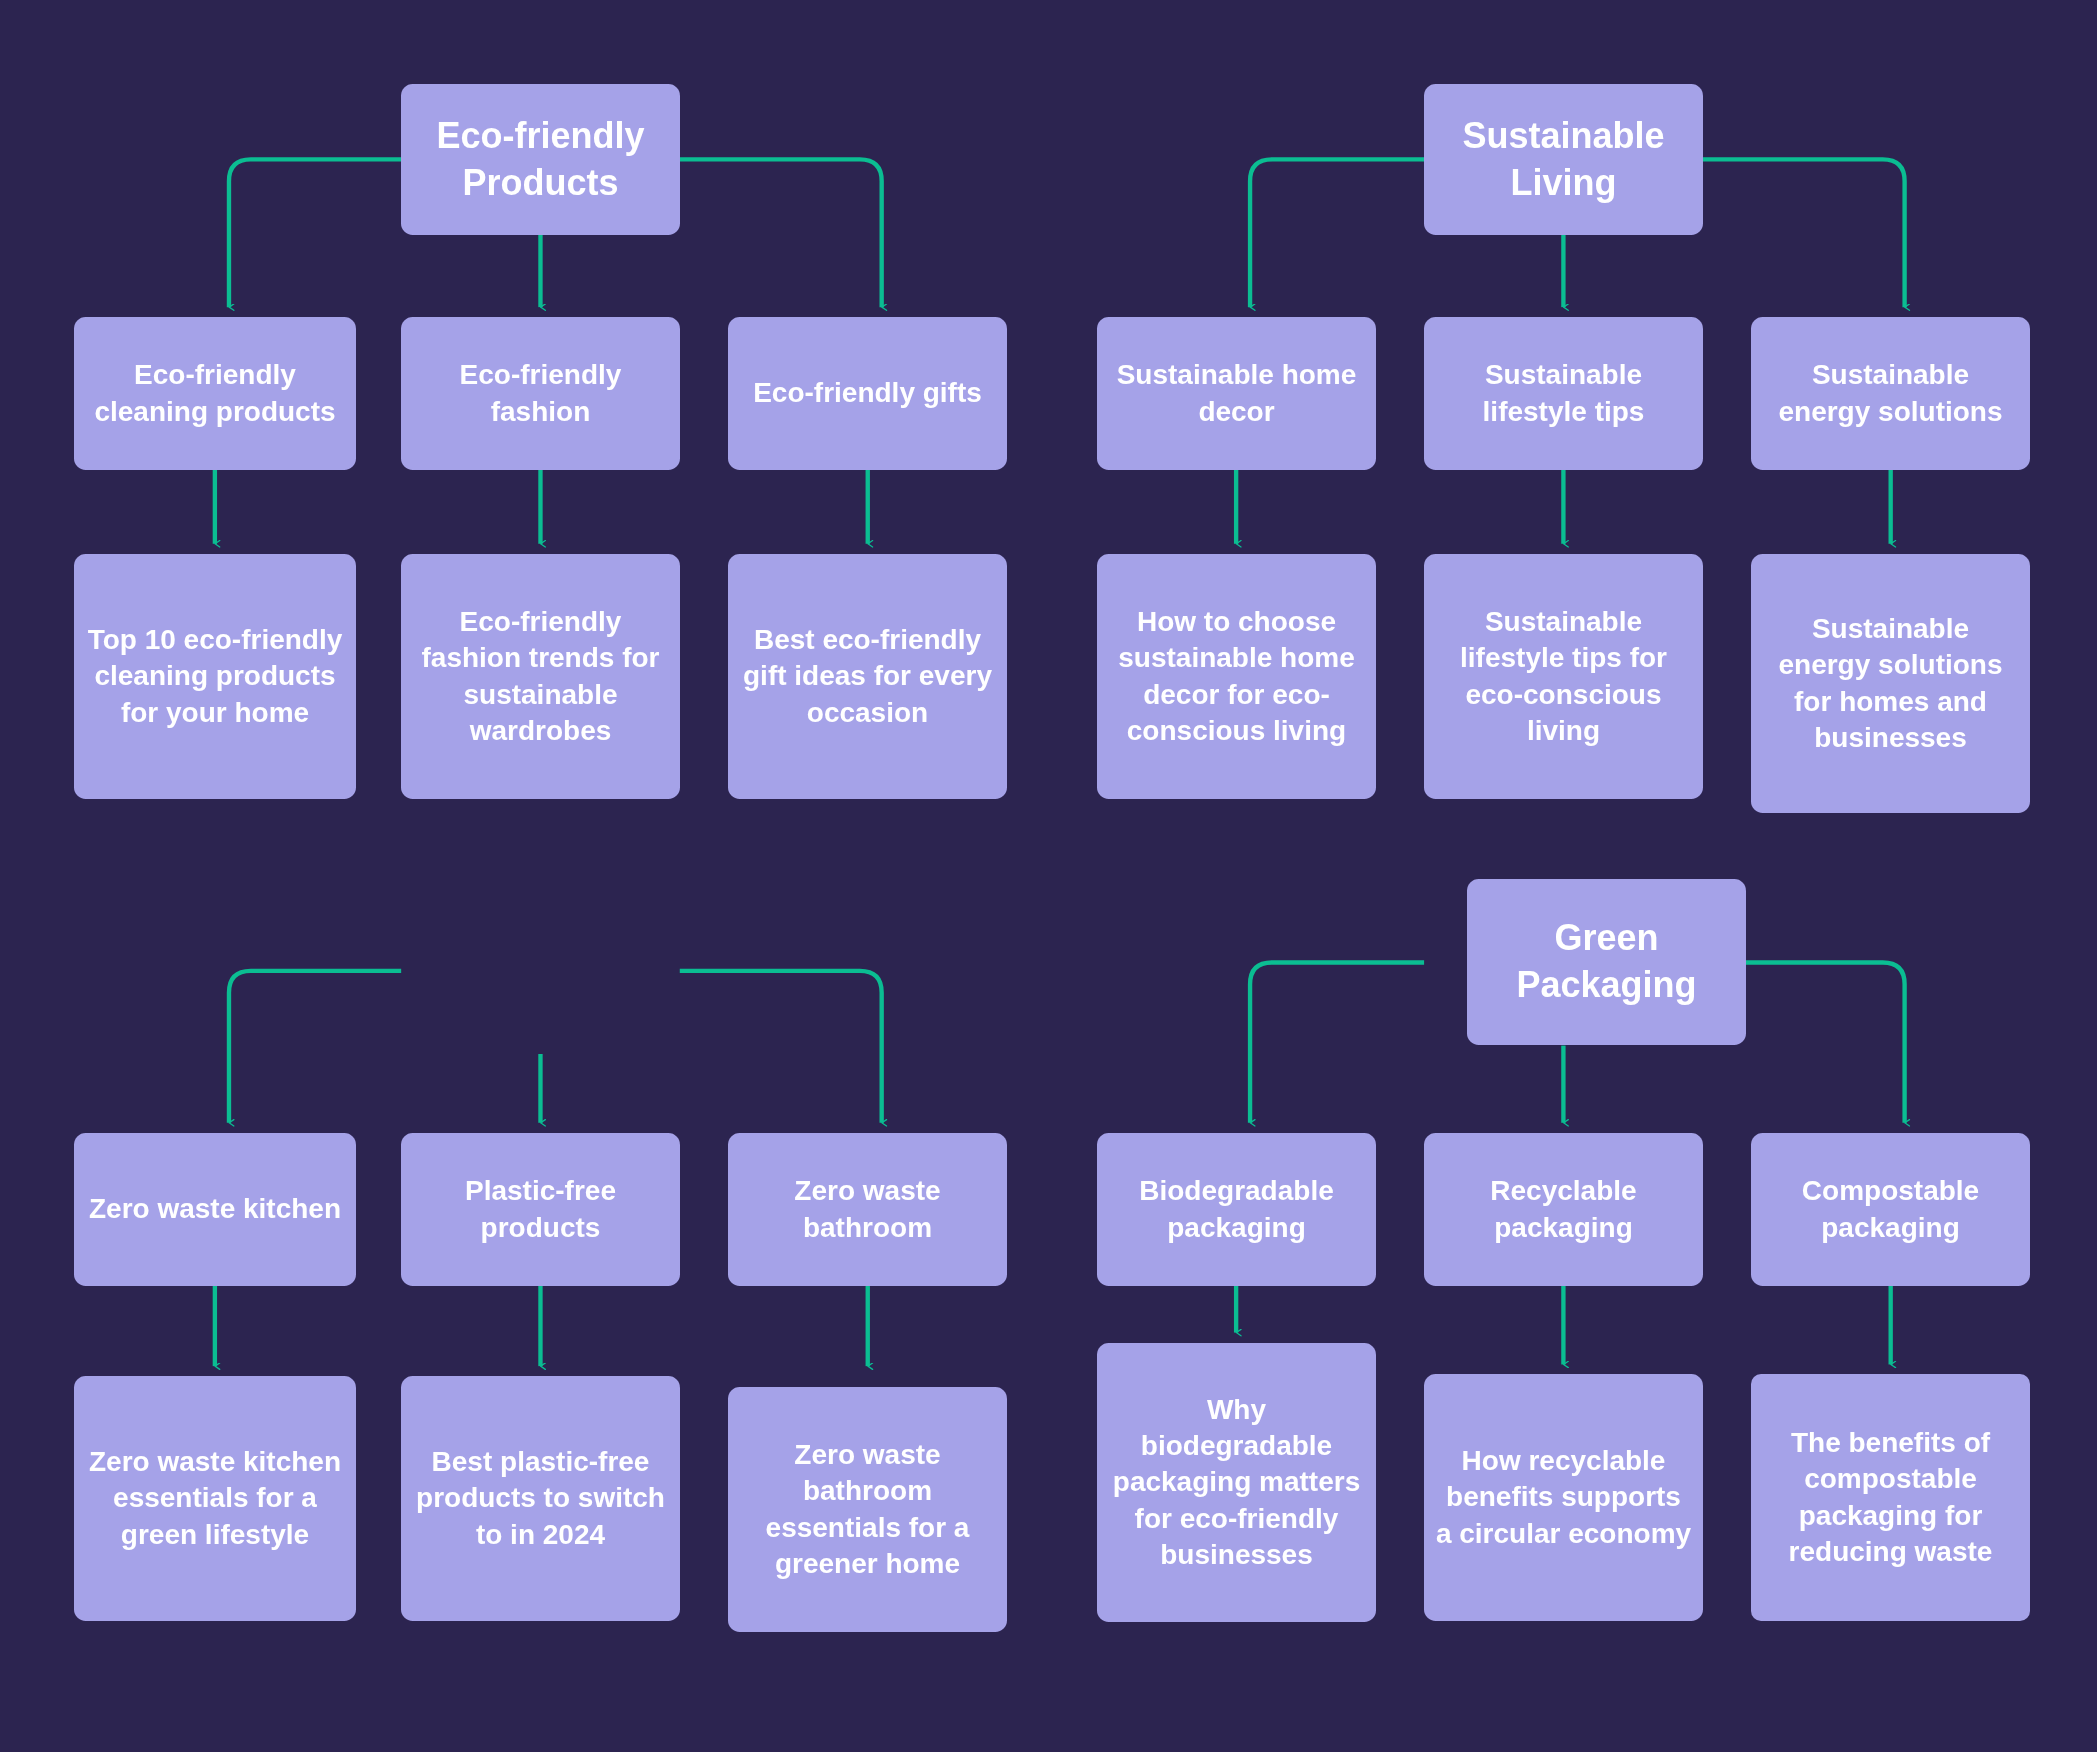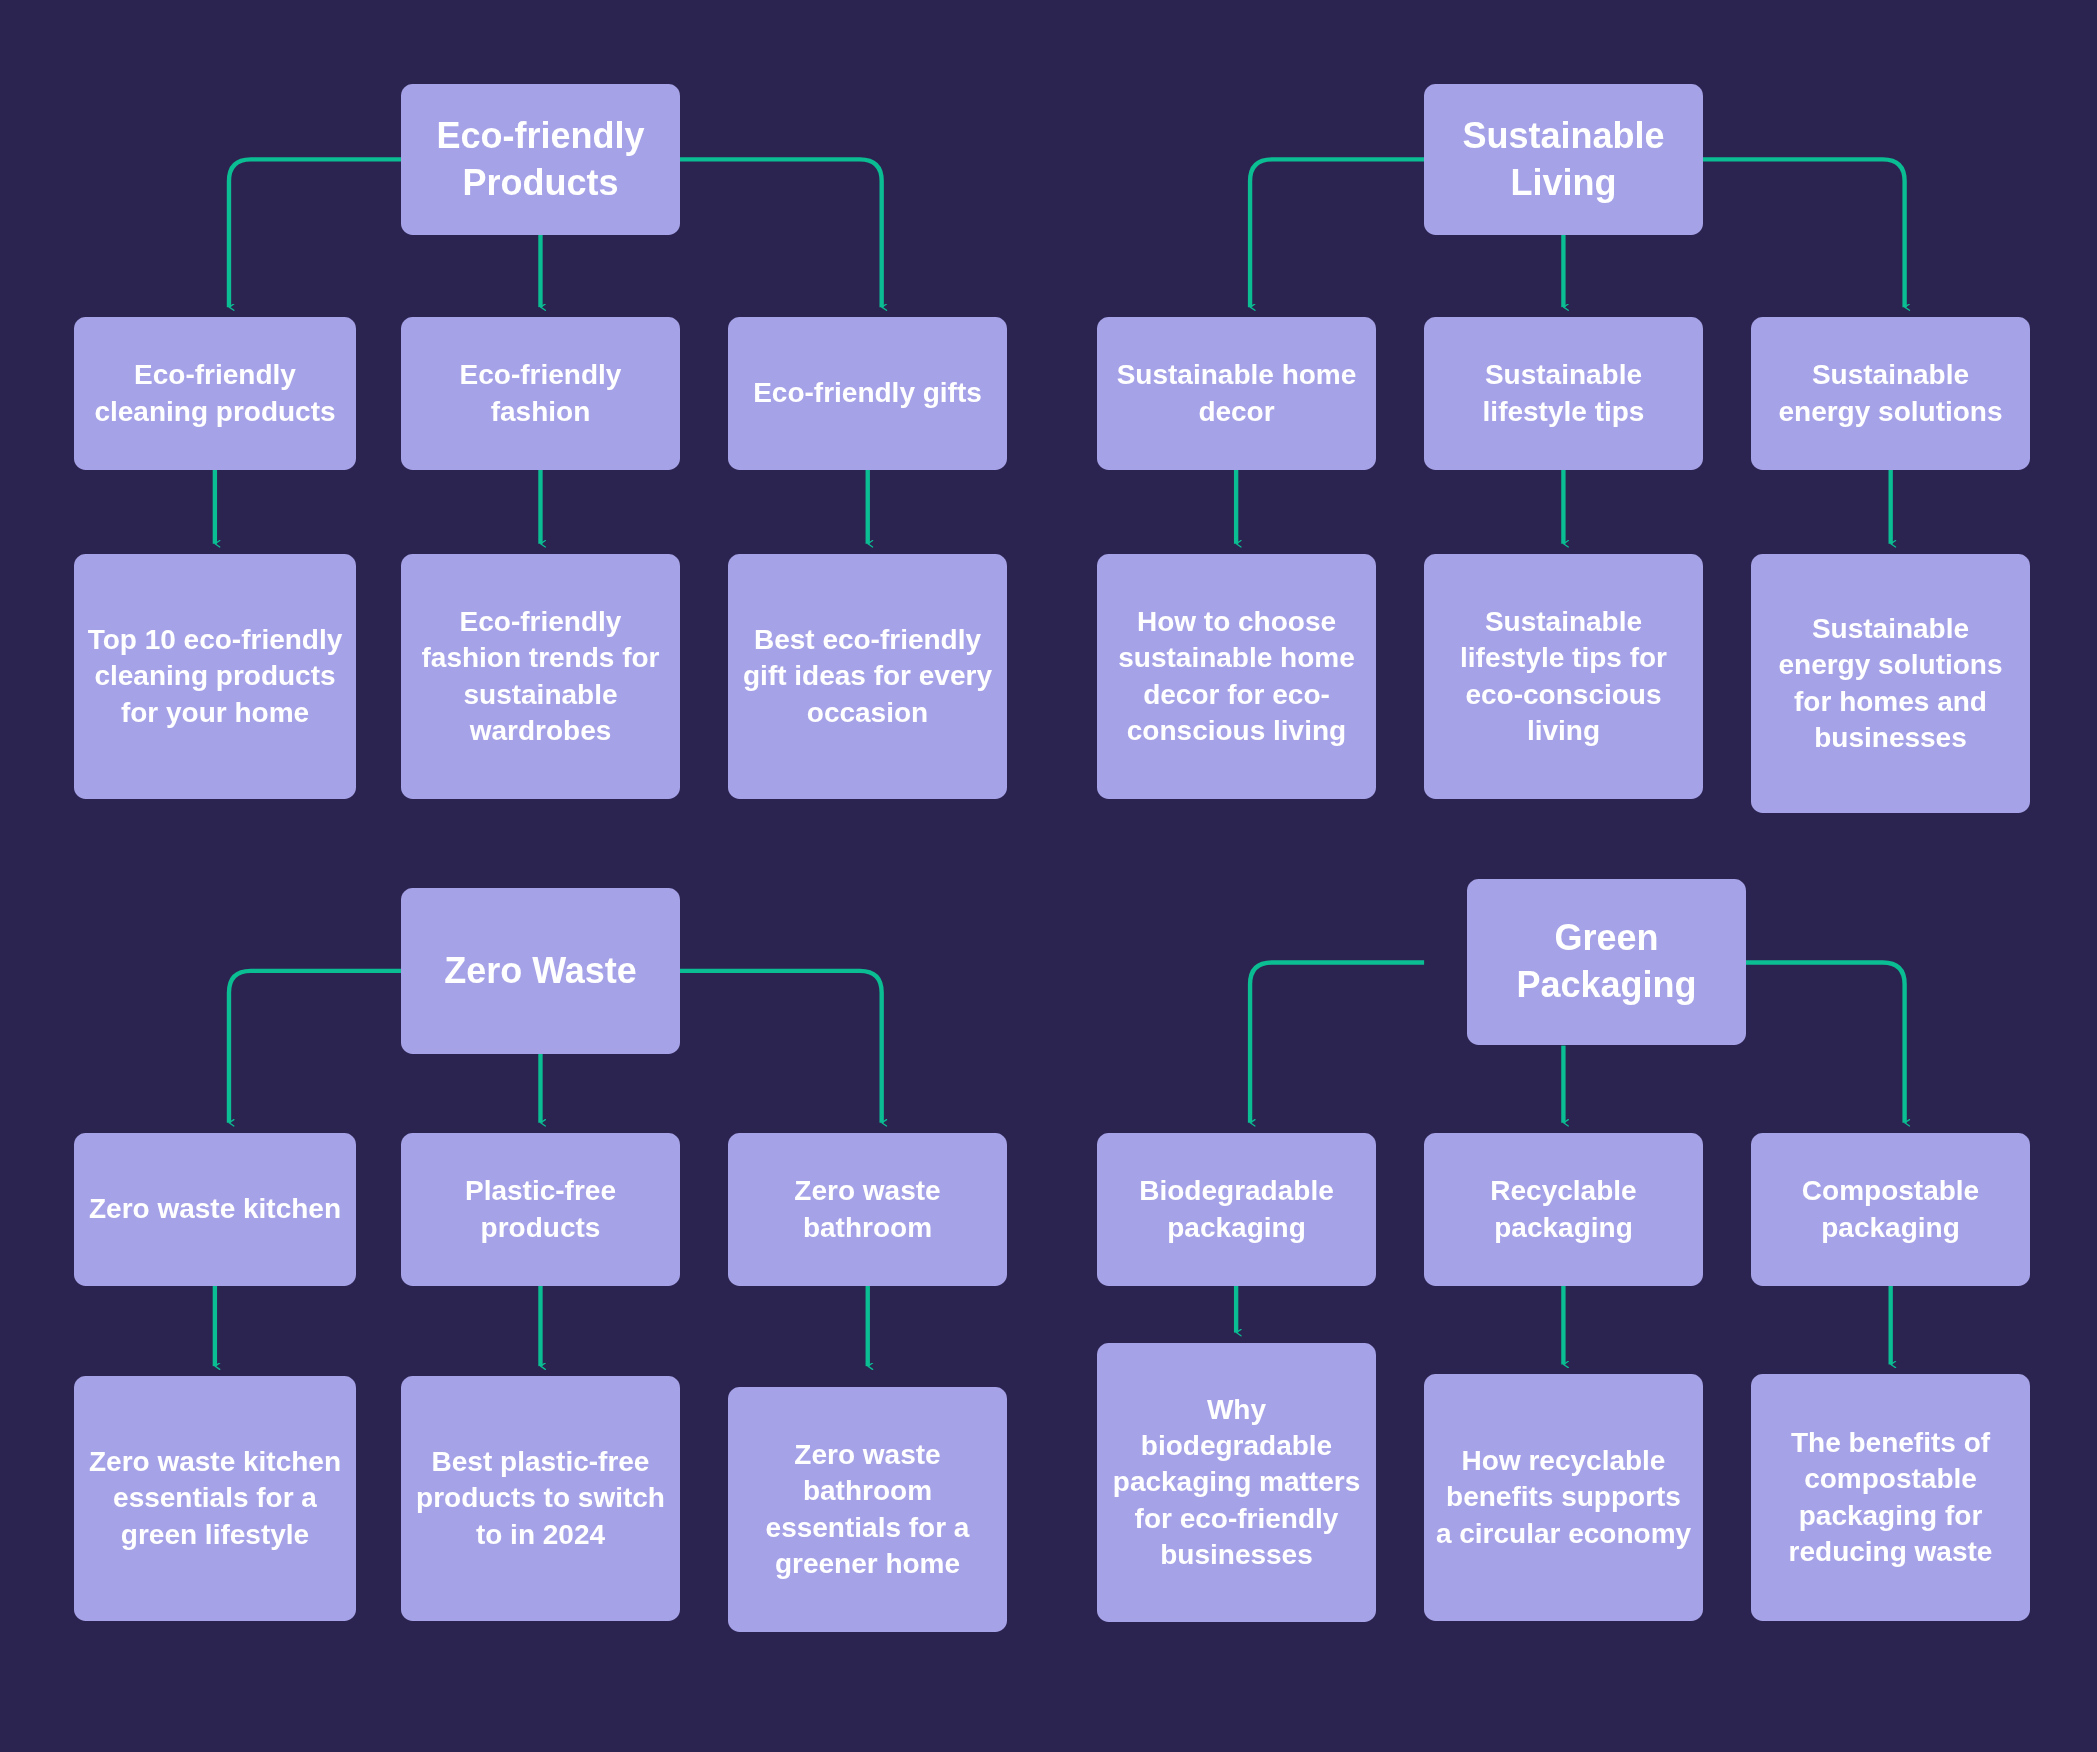--- a/index.html
+++ b/index.html
@@ -83,34 +83,33 @@
   <div class="node root" style="left:1424px;top:84px;width:279px;height:151px;">Sustainable Living</div>
 
   <div class="node lvl1" style="left:1097px;top:317px;width:279px;height:153px;">Sustainable home decor</div>
   <div class="node lvl1" style="left:1424px;top:317px;width:279px;height:153px;">Sustainable lifestyle tips</div>
   <div class="node lvl1" style="left:1751px;top:317px;width:279px;height:153px;">Sustainable energy solutions</div>
 
   <div class="node lvl2" style="left:1097px;top:554px;width:279px;height:245px;">How to choose sustainable home decor for eco-conscious living</div>
   <div class="node lvl2" style="left:1424px;top:554px;width:279px;height:245px;">Sustainable lifestyle tips for eco-conscious living</div>
   <div class="node lvl2" style="left:1751px;top:554px;width:279px;height:259px;">Sustainable energy solutions for homes and businesses</div>
 
-  <div class="node root" style="left:401px;top:888px;width:279px;height:166px;">Zero Waste</div>
 
   <div class="node lvl1" style="left:74px;top:1133px;width:282px;height:153px;">Zero waste kitchen</div>
   <div class="node lvl1" style="left:401px;top:1133px;width:279px;height:153px;">Plastic-free products</div>
   <div class="node lvl1" style="left:728px;top:1133px;width:279px;height:153px;">Zero waste bathroom</div>
 
   <div class="node lvl2" style="left:74px;top:1376px;width:282px;height:245px;">Zero waste kitchen essentials for a green lifestyle</div>
   <div class="node lvl2" style="left:401px;top:1376px;width:279px;height:245px;">Best plastic-free products to switch to in 2024</div>
   <div class="node lvl2" style="left:728px;top:1376px;width:279px;height:245px;margin-top:11px;">Zero waste bathroom essentials for a greener home</div>
 
   <div class="node root" style="left:1467px;top:879px;width:279px;height:166px;">Green Packaging</div>
 
   <div class="node lvl1" style="left:1097px;top:1133px;width:279px;height:153px;">Biodegradable packaging</div>
   <div class="node lvl1" style="left:1424px;top:1133px;width:279px;height:153px;">Recyclable packaging</div>
   <div class="node lvl1" style="left:1751px;top:1133px;width:279px;height:153px;">Compostable packaging</div>
 
   <div class="node lvl2" style="left:1097px;top:1343px;width:279px;height:279px;">Why biodegradable packaging matters for eco-friendly businesses</div>
   <div class="node lvl2" style="left:1424px;top:1374px;width:279px;height:247px;">How recyclable benefits supports a circular economy</div>
-  <div class="node lvl2" style="left:1751px;top:1374px;width:279px;height:247px;">The benefits of compostable packaging for reducing waste</div>
+  <div class="node lvl2" style="left:1751px;top:1374px;width:279px;height:247px;border-radius:10px;">The benefits of compostable packaging for reducing waste</div>
 
 </div>
 
 
 </body></html>

